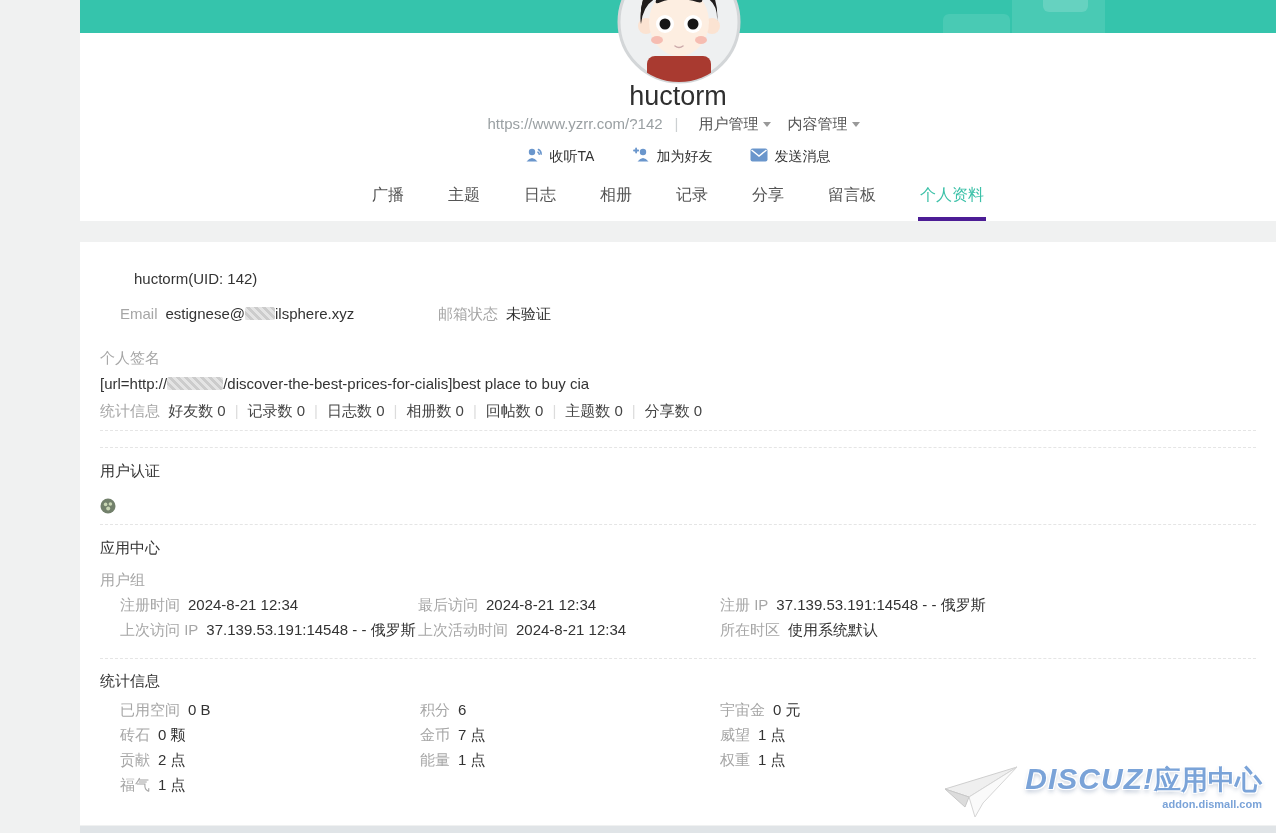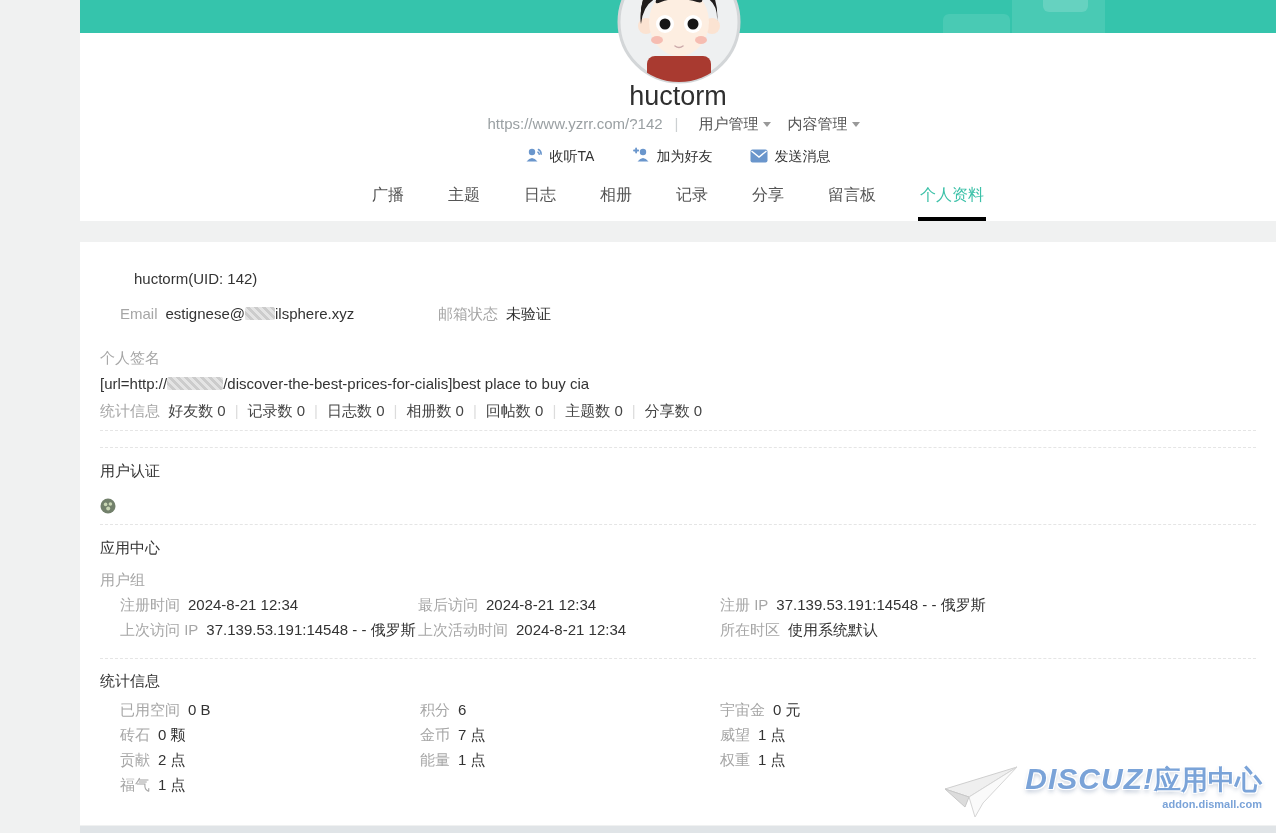--- a/index.html
+++ b/index.html
@@ -15,25 +15,25 @@
   .band .d2{position:absolute;left:932px;top:0;width:93px;height:33px;background:rgba(255,255,255,.10);}
   .band .d3{position:absolute;left:963px;top:0;width:45px;height:12px;background:rgba(255,255,255,.16);border-radius:0 0 6px 6px;}
   
   .header-card{position:absolute;left:80px;top:33px;width:1196px;height:188px;background:#fff;}
   .avatar{position:absolute;left:537px;top:-73px;width:124px;height:124px;}
   .username{position:absolute;left:0;right:0;top:48px;text-align:center;font-size:27px;color:#2f2f2f;}
   .url-line{position:absolute;left:0;right:0;top:82px;text-align:center;font-size:15px;color:#9aa0a3;}
   .url-line .divider{color:#ccd0d2;margin:0 12px;}
   .url-line .menu{color:#555;cursor:pointer;margin:0 8px;}
   .caret{display:inline-block;width:0;height:0;border-left:4px solid transparent;border-right:4px solid transparent;border-top:5px solid #999;margin-left:5px;vertical-align:2px;}
-  .actions{position:absolute;left:0;right:0;top:114px;display:flex;justify-content:center;gap:38px;font-size:14px;color:#333;align-items:flex-end;}
+  .actions{position:absolute;left:0;right:0;top:114px;display:flex;justify-content:center;gap:38px;font-size:14px;color:#333;align-items:center;}
   .action{display:flex;align-items:center;gap:6px;cursor:pointer;}
   .tabs{position:absolute;left:0;right:0;bottom:0;height:40px;display:flex;justify-content:center;gap:40px;font-size:16px;color:#555;}
   .tab{height:32px;padding:4px 2px 0 2px;cursor:pointer;}
-  .tab.active{color:#3cc1a8;border-bottom:4px solid #000000;}
+  .tab.active{color:#3cc1a8;border-bottom:4px solid #4c1d95;}
   
   .content-card{position:absolute;left:80px;top:242px;width:1196px;height:583px;background:#fff;box-sizing:border-box;padding:0 20px;font-size:15px;color:#333;line-height:20px;}
   .lbl{color:#a6a6a6;}
   .val{color:#333;}
   .cell{display:flex;gap:8px;align-items:center;white-space:nowrap;margin-left:20px;}
   .w298{width:298px;flex:none;}
   .uid-line{padding-top:27px;margin-left:34px;}
   .email-row{margin-top:15px;display:flex;align-items:baseline;}
   .blur{display:inline-block;height:13px;border-radius:2px;vertical-align:-1px;
     background:linear-gradient(45deg,#cccccc 25%,#e4e4e4 25%,#e4e4e4 50%,#cccccc 50%,#cccccc 75%,#e4e4e4 75%);

